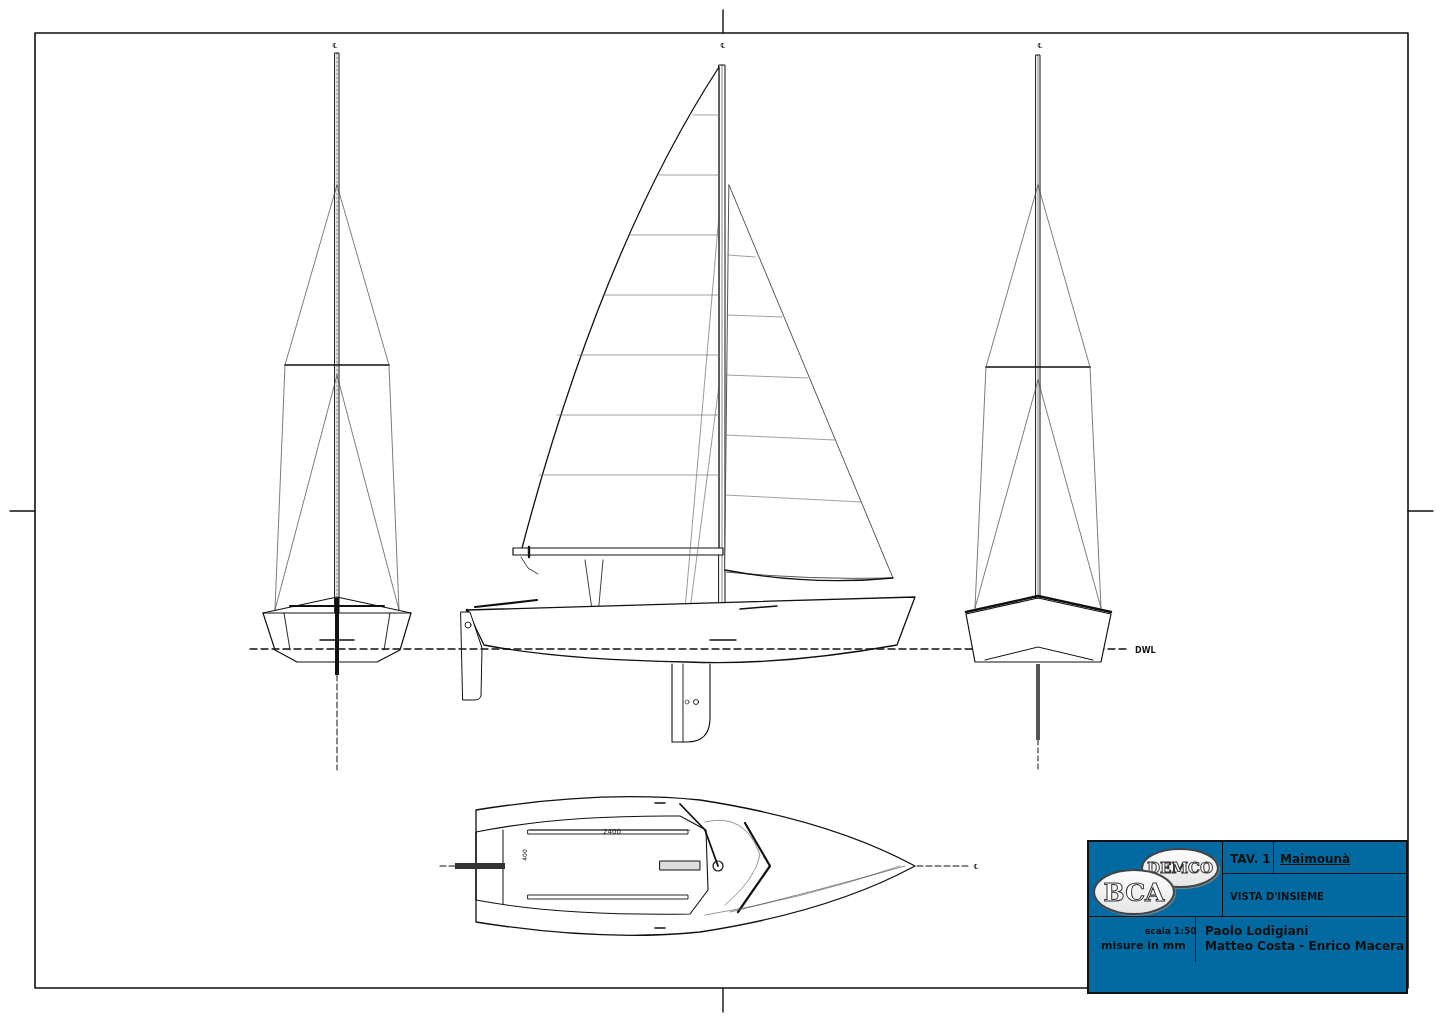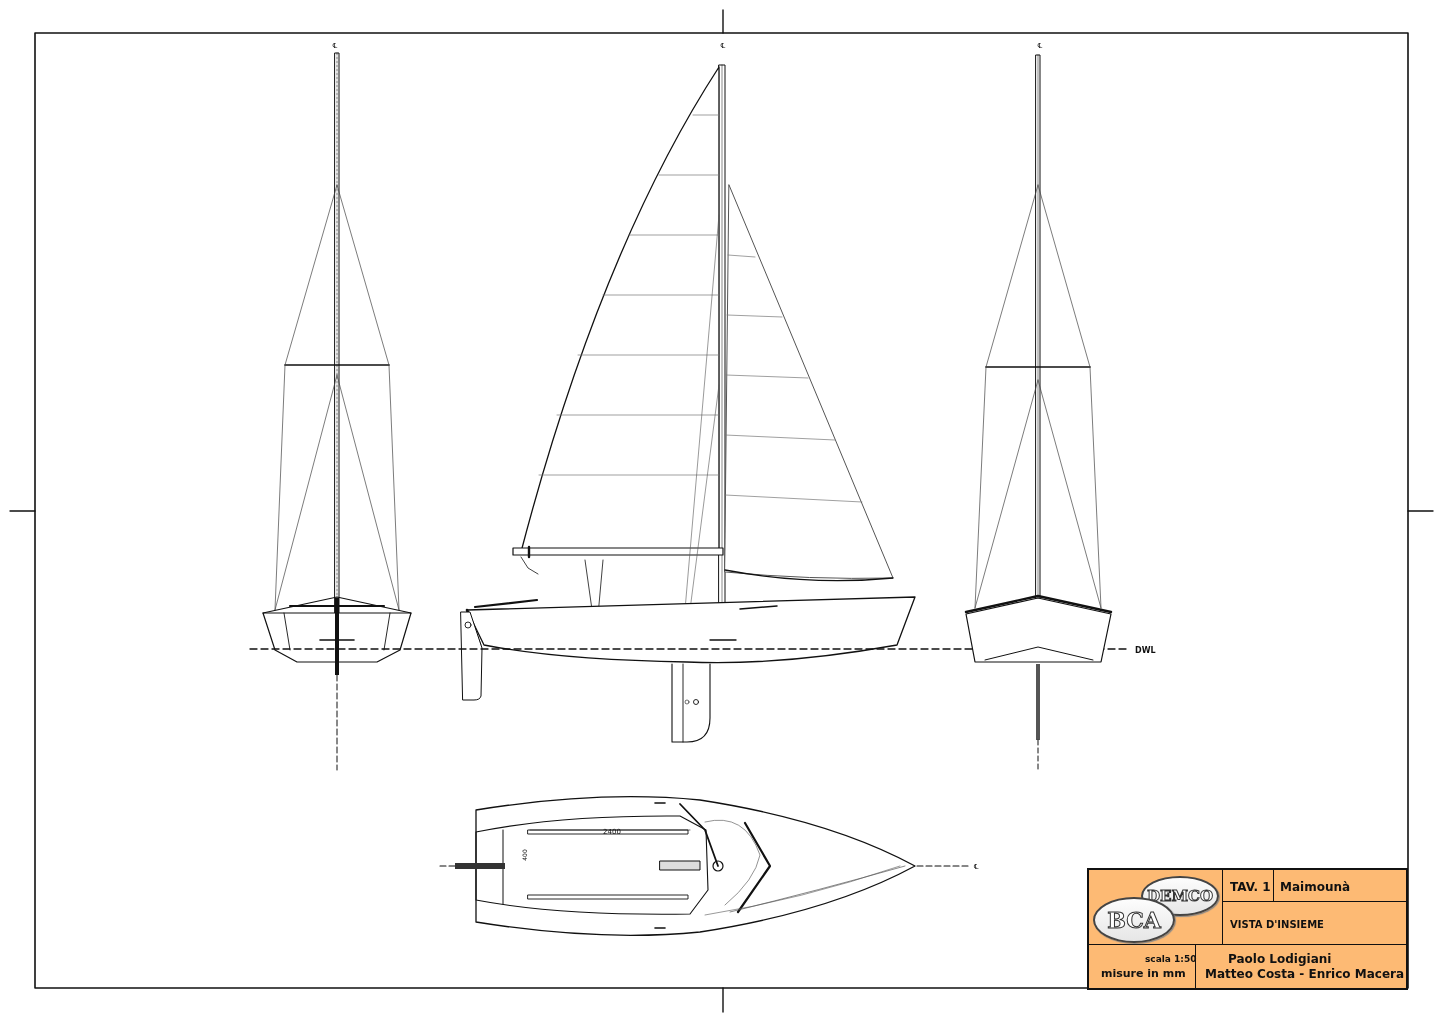--- a/index.html
+++ b/index.html
@@ -1,18 +1,18 @@
 <!DOCTYPE html>
 <html><head>
 <meta charset="utf-8">
 <style>
   html, body { margin:0; padding:0; background:#ffffff; }
   body { width:1445px; height:1022px; position:relative; overflow:hidden; font-family:"DejaVu Sans", sans-serif; }
   #drawing { position:absolute; left:0; top:0; width:1445px; height:1022px; }
-  .tb { position:absolute; left:1087px; top:868px; width:321px; height:122px; border:2px solid #111; box-sizing:border-box; background:#fdba74; }
+  .tb { position:absolute; left:1087px; top:840px; width:321px; height:154px; border:2px solid #111; box-sizing:border-box; background:#0369a1; }
   .tb-cell { position:absolute; box-sizing:border-box; font-size:12px; color:#111; font-family:"DejaVu Sans", sans-serif; }
   .bold { font-weight:bold; }
   .logo-oval { position:absolute; border:2px solid #444; border-radius:50%; background:linear-gradient(#fdfdfd,#e6e6e6); box-shadow:1px 1px 1px #888; display:flex; align-items:center; justify-content:center; font-family:"DejaVu Serif", serif; color:#fff; -webkit-text-stroke:1px #333; font-weight:bold; }
 </style>
 </head>
 <body>
 
 <svg id="drawing" viewBox="0 0 1445 1022" xmlns="http://www.w3.org/2000/svg" fill="none" stroke="#111" stroke-linecap="round" stroke-linejoin="round">
 
   <rect x="35" y="33" width="1373" height="955" stroke-width="1.6"></rect>
@@ -157,24 +157,24 @@
 
   <div style="position:absolute;left:133px;top:0;width:1px;height:74px;background:#111;"></div>
   <div style="position:absolute;left:133px;top:31px;width:186px;height:1px;background:#111;"></div>
   <div style="position:absolute;left:184px;top:0;width:1px;height:31px;background:#111;"></div>
   <div style="position:absolute;left:0;top:74px;width:319px;height:1px;background:#111;"></div>
   <div style="position:absolute;left:106px;top:74px;width:1px;height:46px;background:#111;"></div>
 
   <div class="logo-oval" style="left:52px;top:6px;width:74px;height:36px;font-size:15px;">
     <span>DEMCO</span>
   </div>
-  <div class="logo-oval" style="left:4px;top:27px;width:78px;height:42px;font-size:22px;">
+  <div class="logo-oval" style="left:4px;top:27px;width:78px;height:42px;font-size:25px;">
     <span>BCA</span>
   </div>
 
   <div class="tb-cell bold" style="left:141px;top:10px;">TAV. 1</div>
-  <div class="tb-cell bold" style="left:191px;top:10px;">Maimounà</div>
+  <div class="tb-cell bold" style="left:191px;top:10px;text-decoration:underline;">Maimounà</div>
   <div class="tb-cell bold" style="left:141px;top:49px;font-size:10px;">VISTA D'INSIEME</div>
   <div class="tb-cell bold" style="left:12px;top:84px;font-size:9px;padding-left:44px;">scala 1:50</div>
   <div class="tb-cell bold" style="left:12px;top:97px;font-size:11px;">misure in mm</div>
-  <div class="tb-cell bold" style="left:116px;top:82px;margin-left:23px;">Paolo Lodigiani</div>
+  <div class="tb-cell bold" style="left:116px;top:82px;">Paolo Lodigiani</div>
   <div class="tb-cell bold" style="left:116px;top:97px;text-align:center;">Matteo Costa - Enrico Macera</div>
 </div>
 
 </body></html>

